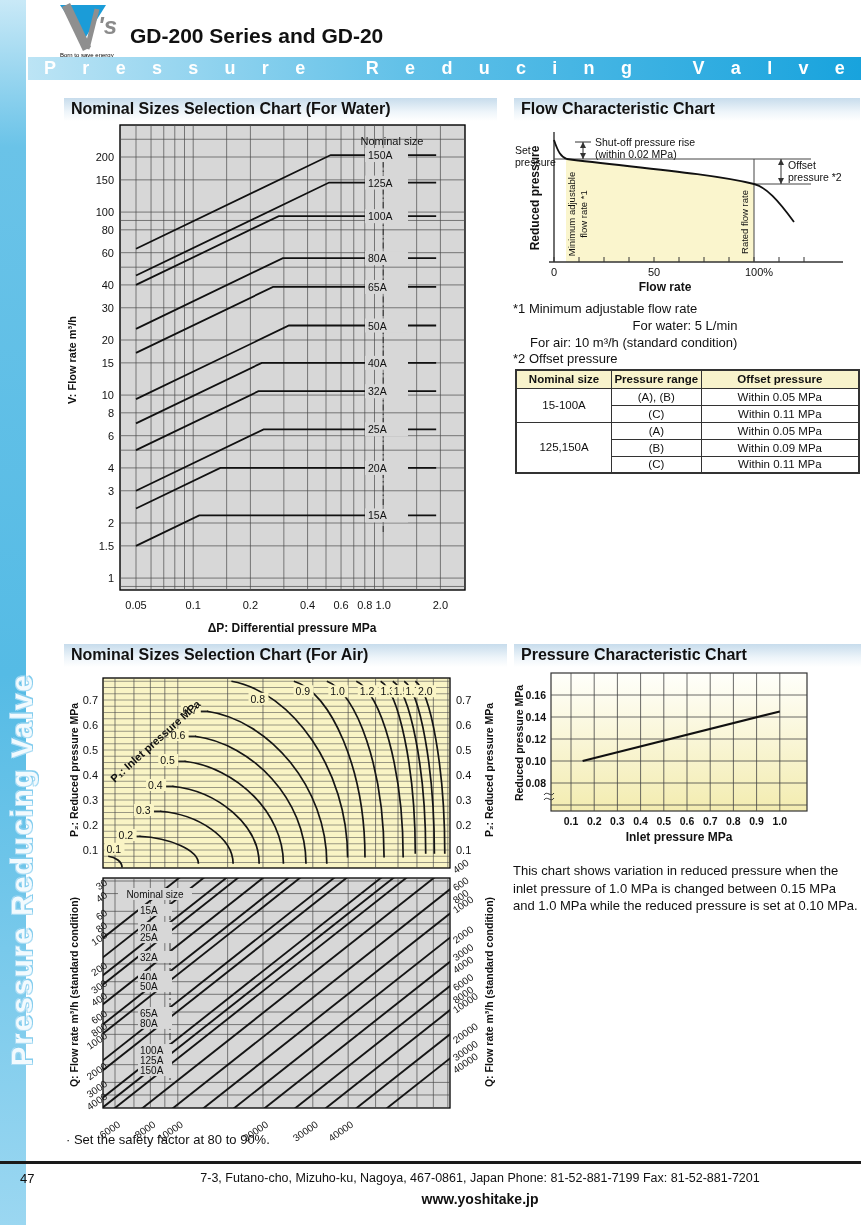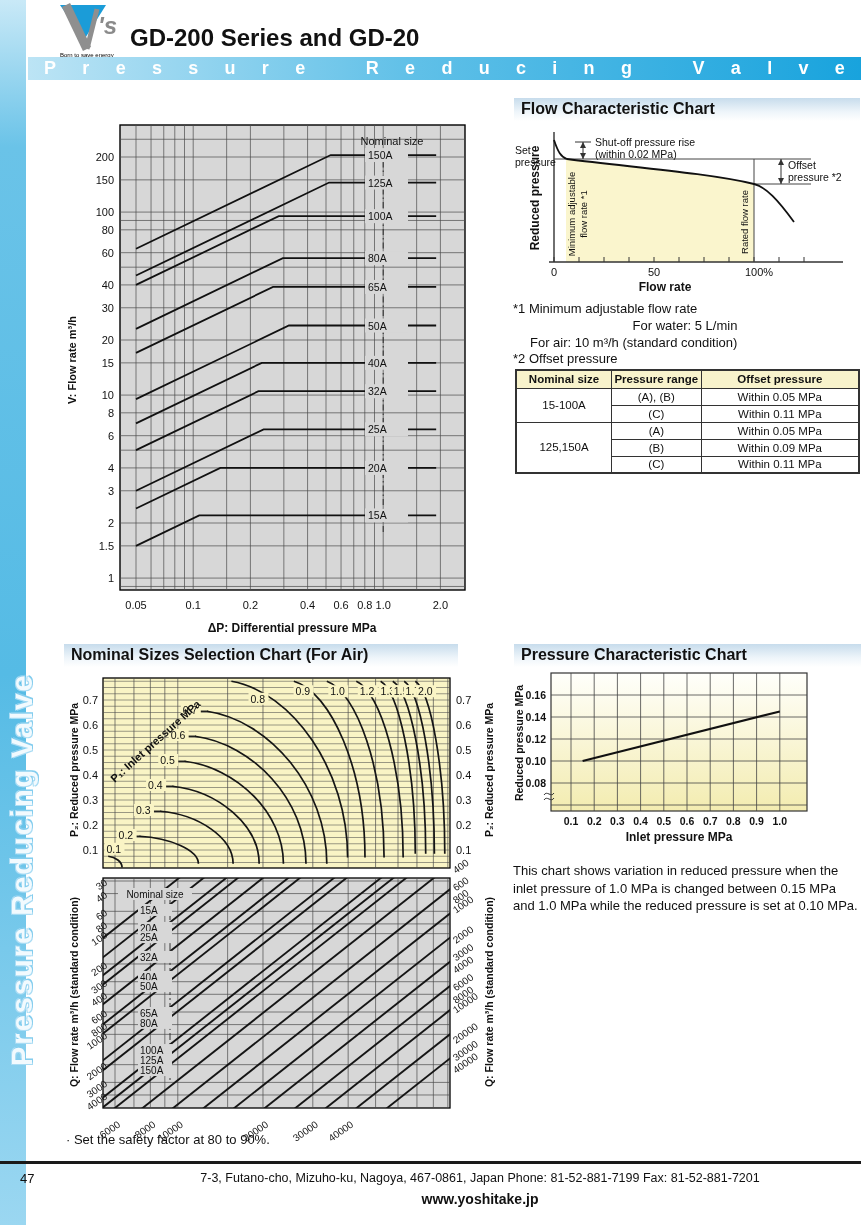--- a/index.html
+++ b/index.html
@@ -6,21 +6,21 @@
   *{box-sizing:border-box;}
   .page{position:relative;width:861px;height:1225px;background:#ffffff;overflow:hidden;
         font-family:"Liberation Sans",sans-serif;color:#111;}
   .abs{position:absolute;}
   .strip{left:0;top:0;width:26px;height:1225px;
          background:linear-gradient(180deg,#c9e9f7 0%,#6ac3e8 12%,#55bbe5 55%,#9bd7f1 100%);}
   .side-text{left:0px;top:645px;width:44px;height:450px;display:flex;align-items:center;justify-content:center;
              writing-mode:vertical-rl;transform:rotate(180deg);
              font-size:29px;font-weight:bold;letter-spacing:2px;color:#f2fafe;
              text-shadow:1.5px 1.5px 0 #84cdee,-1px -1px 0 #aadcf4,1px -1px 0 #aadcf4,-1px 1px 0 #aadcf4;}
-  .doc-title{left:130px;top:24px;font-size:24px;font-weight:bold;}
+  .doc-title{left:130px;top:24px;font-size:21px;font-weight:bold;}
   .banner{left:28px;top:57px;width:833px;height:23px;display:flex;justify-content:space-between;
           align-items:center;padding:0 16px;
           background:linear-gradient(90deg,#bce4f5 0%,#62c1e8 45%,#18a3dd 100%);}
   .banner span{color:#fff;font-weight:bold;font-size:18px;line-height:23px;}
   .banner span.sp{width:8px;}
   .sec-title{height:23px;line-height:22px;padding-left:7px;font-size:16px;font-weight:bold;
              background:linear-gradient(180deg,#c7dcec 0%,#eef5fa 60%,#ffffff 100%);}
   .note{font-size:13px;line-height:17px;}
   .note .ind{padding-left:17px;text-align:right;}
   .offset-table{border-collapse:collapse;width:345px;border:2px solid #333;}
@@ -71,20 +71,21 @@
       <span>n</span>
       <span>g</span>
       <span class="sp"></span>
       <span>V</span>
       <span>a</span>
       <span>l</span>
       <span>v</span>
       <span>e</span>
     </div>
 
+  <div class="abs sec-title" style="left:64px;top:98px;width:433px;">Nominal Sizes Selection Chart (For Water)</div>
   <svg class="abs" style="left:62px;top:120px;" width="445" height="522" id="water-svg">
       <rect x="58" y="5" width="345" height="465" fill="#d7d7d7" stroke="#000" stroke-width="1.4"></rect>
       <line x1="74" y1="5" x2="74" y2="470" stroke="#4a4a4a" stroke-width="0.7"></line>
       <line x1="89.04443674904871" y1="5" x2="89.04443674904871" y2="470" stroke="#4a4a4a" stroke-width="0.7"></line>
       <line x1="101.76432677886524" y1="5" x2="101.76432677886524" y2="470" stroke="#4a4a4a" stroke-width="0.7"></line>
       <line x1="112.7827967046257" y1="5" x2="112.7827967046257" y2="470" stroke="#4a4a4a" stroke-width="0.7"></line>
       <line x1="122.50177596962814" y1="5" x2="122.50177596962814" y2="470" stroke="#4a4a4a" stroke-width="0.7"></line>
       <line x1="131.19569917615644" y1="5" x2="131.19569917615644" y2="470" stroke="#4a4a4a" stroke-width="0.7"></line>
       <line x1="164.65303839673584" y1="5" x2="164.65303839673584" y2="470" stroke="#4a4a4a" stroke-width="0.7"></line>
       <line x1="188.39139835231288" y1="5" x2="188.39139835231288" y2="470" stroke="#4a4a4a" stroke-width="0.7"></line>
@@ -177,21 +178,21 @@
       <text x="52" y="168.91151079349146" font-size="11" text-anchor="end" fill="#111">40</text>
       <text x="52" y="136.68681038630177" font-size="11" text-anchor="end" fill="#111">60</text>
       <text x="52" y="113.82302158698288" font-size="11" text-anchor="end" fill="#111">80</text>
       <text x="52" y="96.08848920650857" font-size="11" text-anchor="end" fill="#111">100</text>
       <text x="52" y="63.86378879931888" font-size="11" text-anchor="end" fill="#111">150</text>
       <text x="52" y="41" font-size="11" text-anchor="end" fill="#111">200</text>
       <text x="14" y="240" font-size="11" text-anchor="middle" fill="#111" font-weight="bold" transform="rotate(-90 14 240)">V: Flow rate m³/h</text>
       <text x="230" y="512" font-size="12" text-anchor="middle" fill="#111" font-weight="bold">ΔP: Differential pressure MPa</text>
     </svg>
 
-  <div class="abs sec-title" style="left:64px;top:644px;width:394px;">Nominal Sizes Selection Chart (For Air)</div>
+  <div class="abs sec-title" style="left:64px;top:644px;width:443px;">Nominal Sizes Selection Chart (For Air)</div>
   <svg class="abs" style="left:62px;top:670px;" width="448" height="475" id="air-svg">
       <rect x="41" y="8" width="347" height="190" fill="#f9f4c5" stroke="#000" stroke-width="1.3"></rect>
       <rect x="41" y="208" width="347" height="230" fill="#d7d7d7" stroke="#000" stroke-width="1.3"></rect>
       <line x1="53" y1="8" x2="53" y2="198" stroke="#4a4a4a" stroke-width="0.7"></line>
       <line x1="53" y1="208" x2="53" y2="438" stroke="#4a4a4a" stroke-width="0.7"></line>
       <line x1="71.94594146546353" y1="8" x2="71.94594146546353" y2="198" stroke="#4a4a4a" stroke-width="0.7"></line>
       <line x1="71.94594146546353" y1="208" x2="71.94594146546353" y2="438" stroke="#4a4a4a" stroke-width="0.7"></line>
       <line x1="88.35766246014887" y1="8" x2="88.35766246014887" y2="198" stroke="#4a4a4a" stroke-width="0.7"></line>
       <line x1="88.35766246014887" y1="208" x2="88.35766246014887" y2="438" stroke="#4a4a4a" stroke-width="0.7"></line>
       <line x1="102.8338263127578" y1="8" x2="102.8338263127578" y2="198" stroke="#4a4a4a" stroke-width="0.7"></line>

